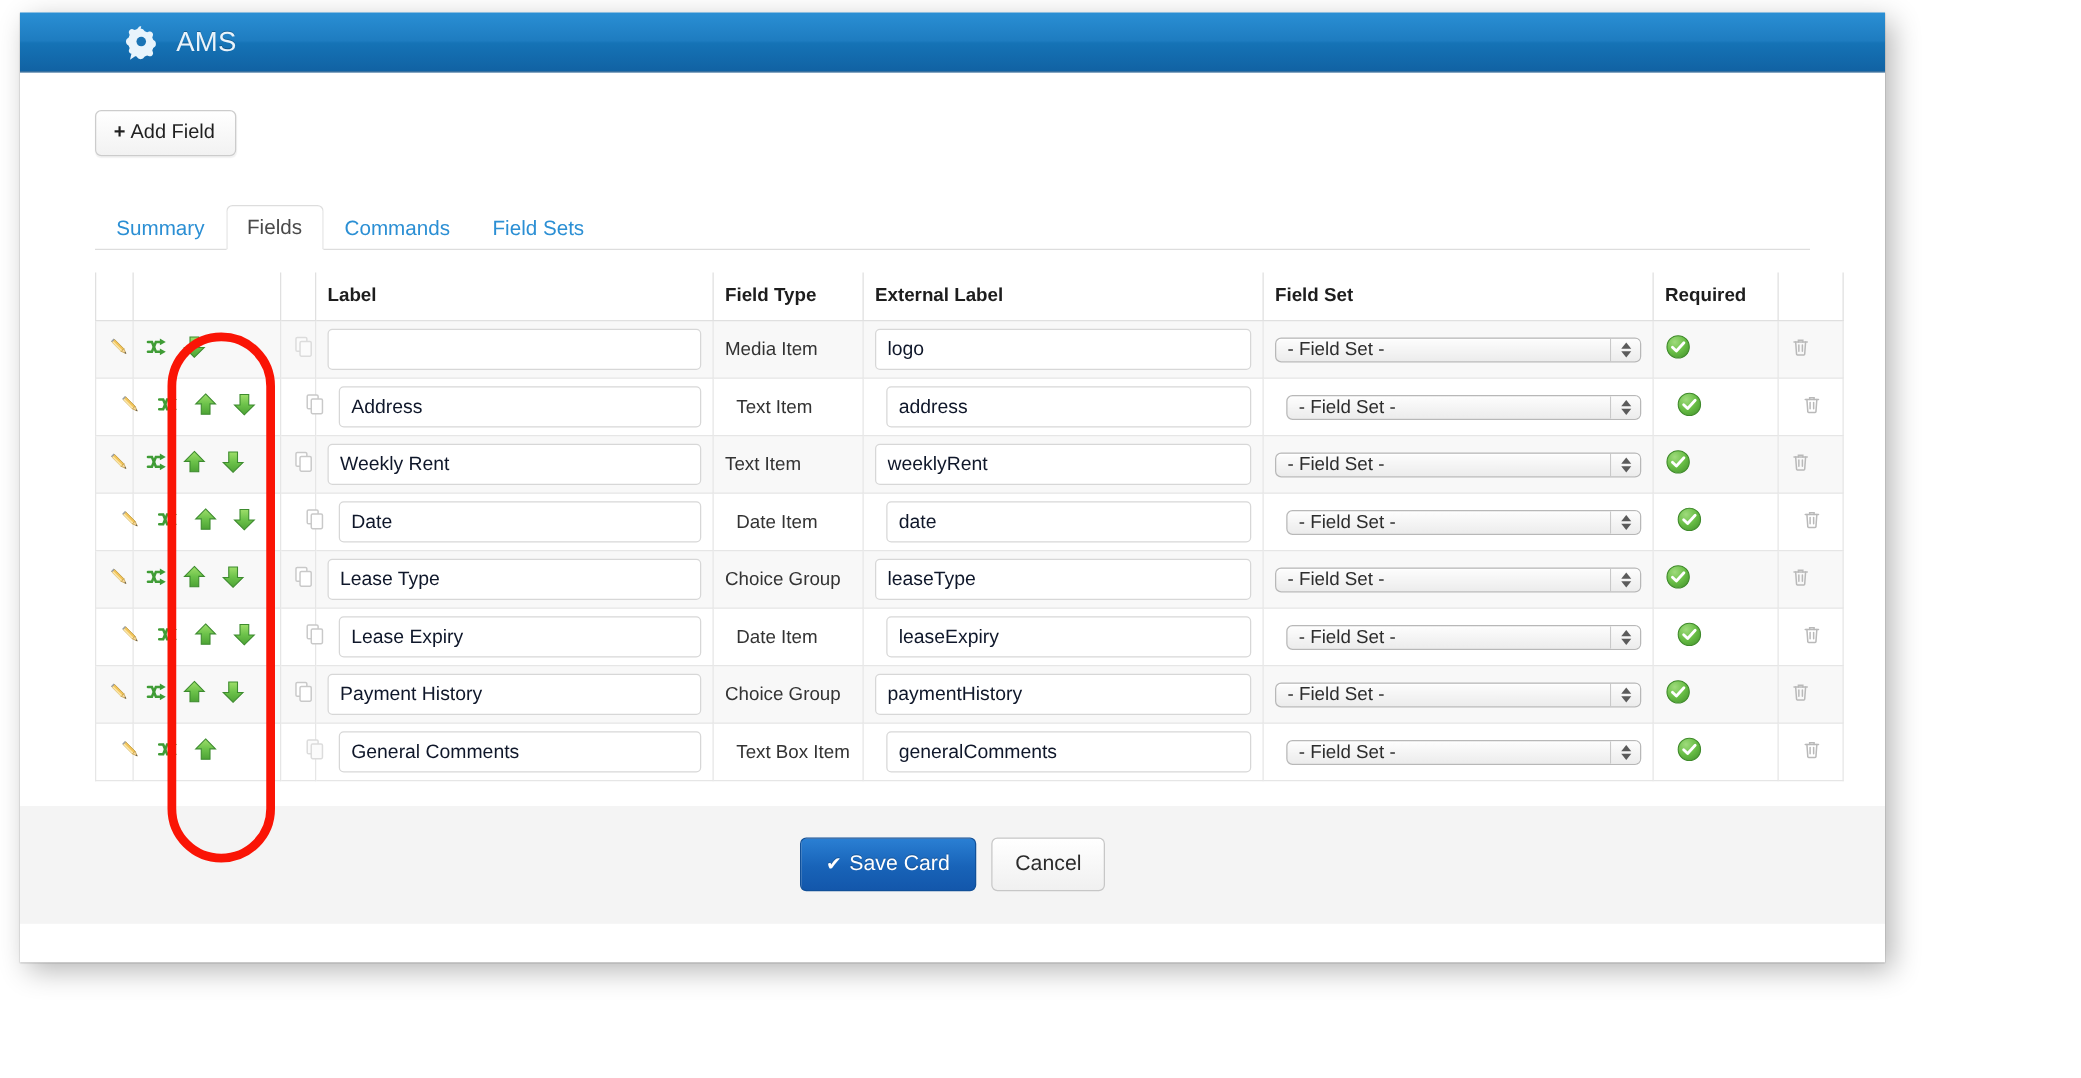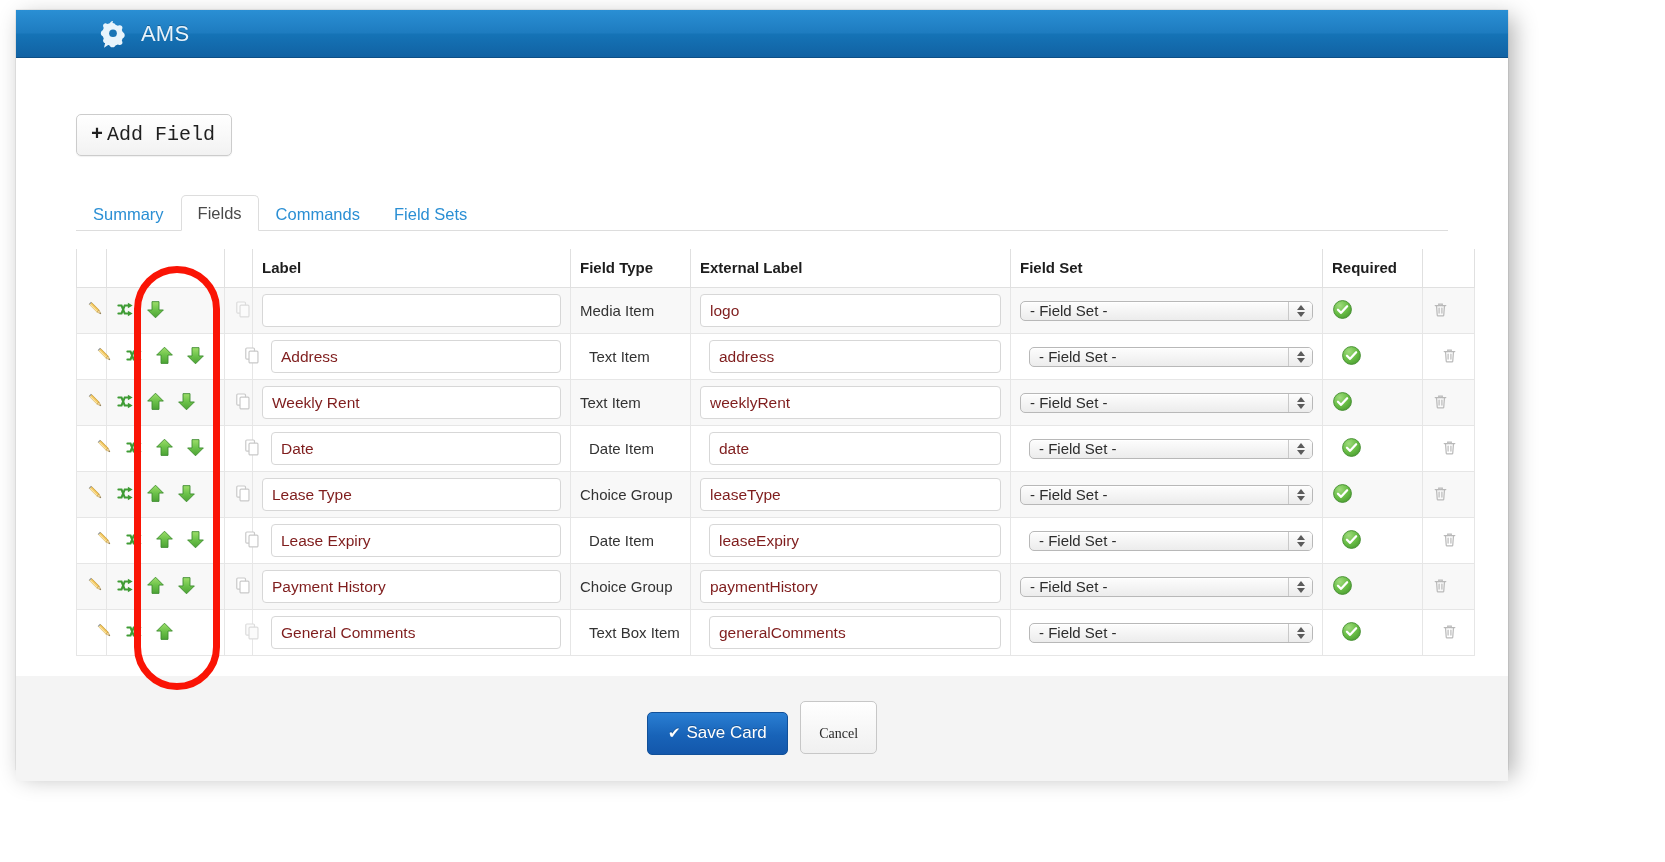--- a/index.html
+++ b/index.html
@@ -52,28 +52,28 @@
   }
   .page-title {
     font-size: 37px;
     font-weight: bold;
     color: #2e2e2e;
     margin: 0;
     letter-spacing: -0.3px;
     line-height: 1.1;
   }
   .btn-add {
-    margin-top: 26px;
+    margin-top: 0;
     background: linear-gradient(to bottom, #ffffff 0%, #f2f2f2 100%);
     border: 1px solid #cccccc;
     border-radius: 5px;
     padding: 8px 16px 9px 14px;
-    font-size: 20px;
+    font-size: 16px;
     color: #1f1f1f;
-    font-family: Liberation Mono, monospace;
+    font-family: Liberation Sans, sans-serif;
     cursor: pointer;
     box-shadow: 0 1px 1px rgba(0,0,0,.06);
     white-space: nowrap;
   }
   .btn-add .plus { font-weight: bold; margin-right: 4px; }
 
   
   .tabs {
     margin-top: 38px;
     display: flex;
@@ -147,21 +147,21 @@
 
   .icon-row { display: flex; align-items: center; gap: 10px; }
 
   .txtbox {
     width: 100%;
     height: 33px;
     border: 1px solid #d7d7d7;
     border-radius: 4px;
     background: #ffffff;
     font-size: 15.5px;
-    color: #7f1d1d;
+    color: #0f172a;
     padding: 0 9px;
     font-family: "Liberation Sans", sans-serif;
     outline: none;
   }
   .txtbox::placeholder { color: #b9b9b9; }
 
   .selbox {
     position: relative;
     width: 100%;
     height: 20px;
@@ -215,24 +215,24 @@
     cursor: pointer;
     font-family: "Liberation Sans", sans-serif;
     margin-right: 8px;
     text-shadow: 0 -1px 0 rgba(0,0,0,.25);
   }
   .btn-cancel {
     background: linear-gradient(to bottom, #ffffff 0%, #f0f0f0 100%);
     border: 1px solid #c7c7c7;
     border-radius: 5px;
     color: #2b2b2b;
-    font-size: 14px;
-    padding: 24px 18px 11px;
+    font-size: 17px;
+    padding: 10px 18px 11px;
     cursor: pointer;
-    font-family: Liberation Serif, serif;
+    font-family: Liberation Sans, sans-serif;
   }
   .check-glyph { margin-right: 6px; font-size: 15px; }
 
   
   .annotation {
     position: absolute;
     left: 118px; top: 256px;
     width: 86px; height: 424px;
     border: 7px solid #fa1405;
     border-radius: 46px;

